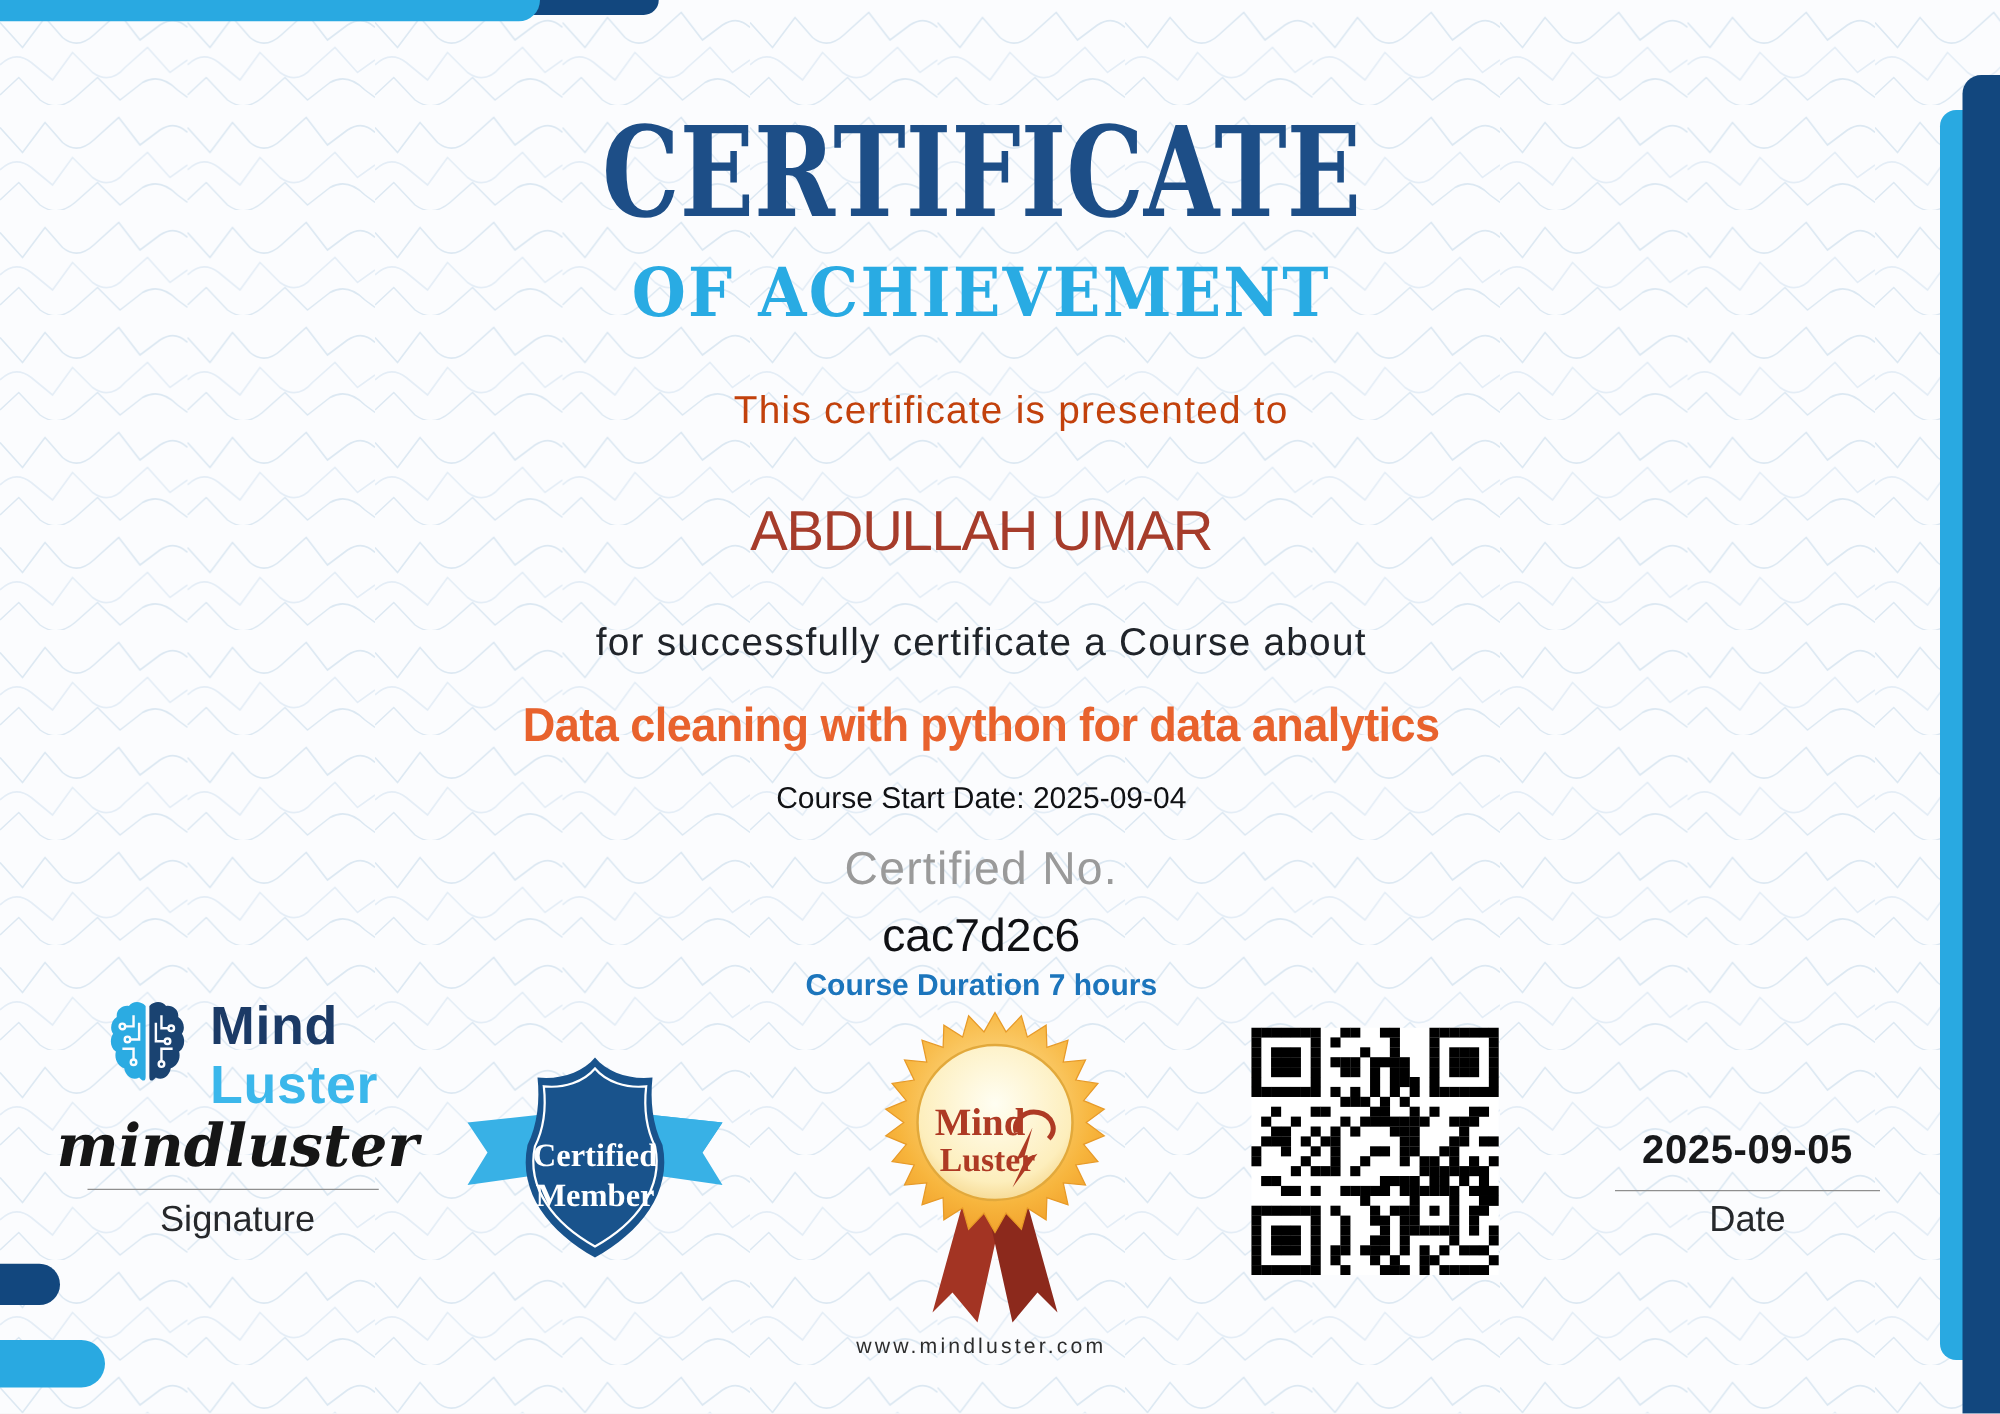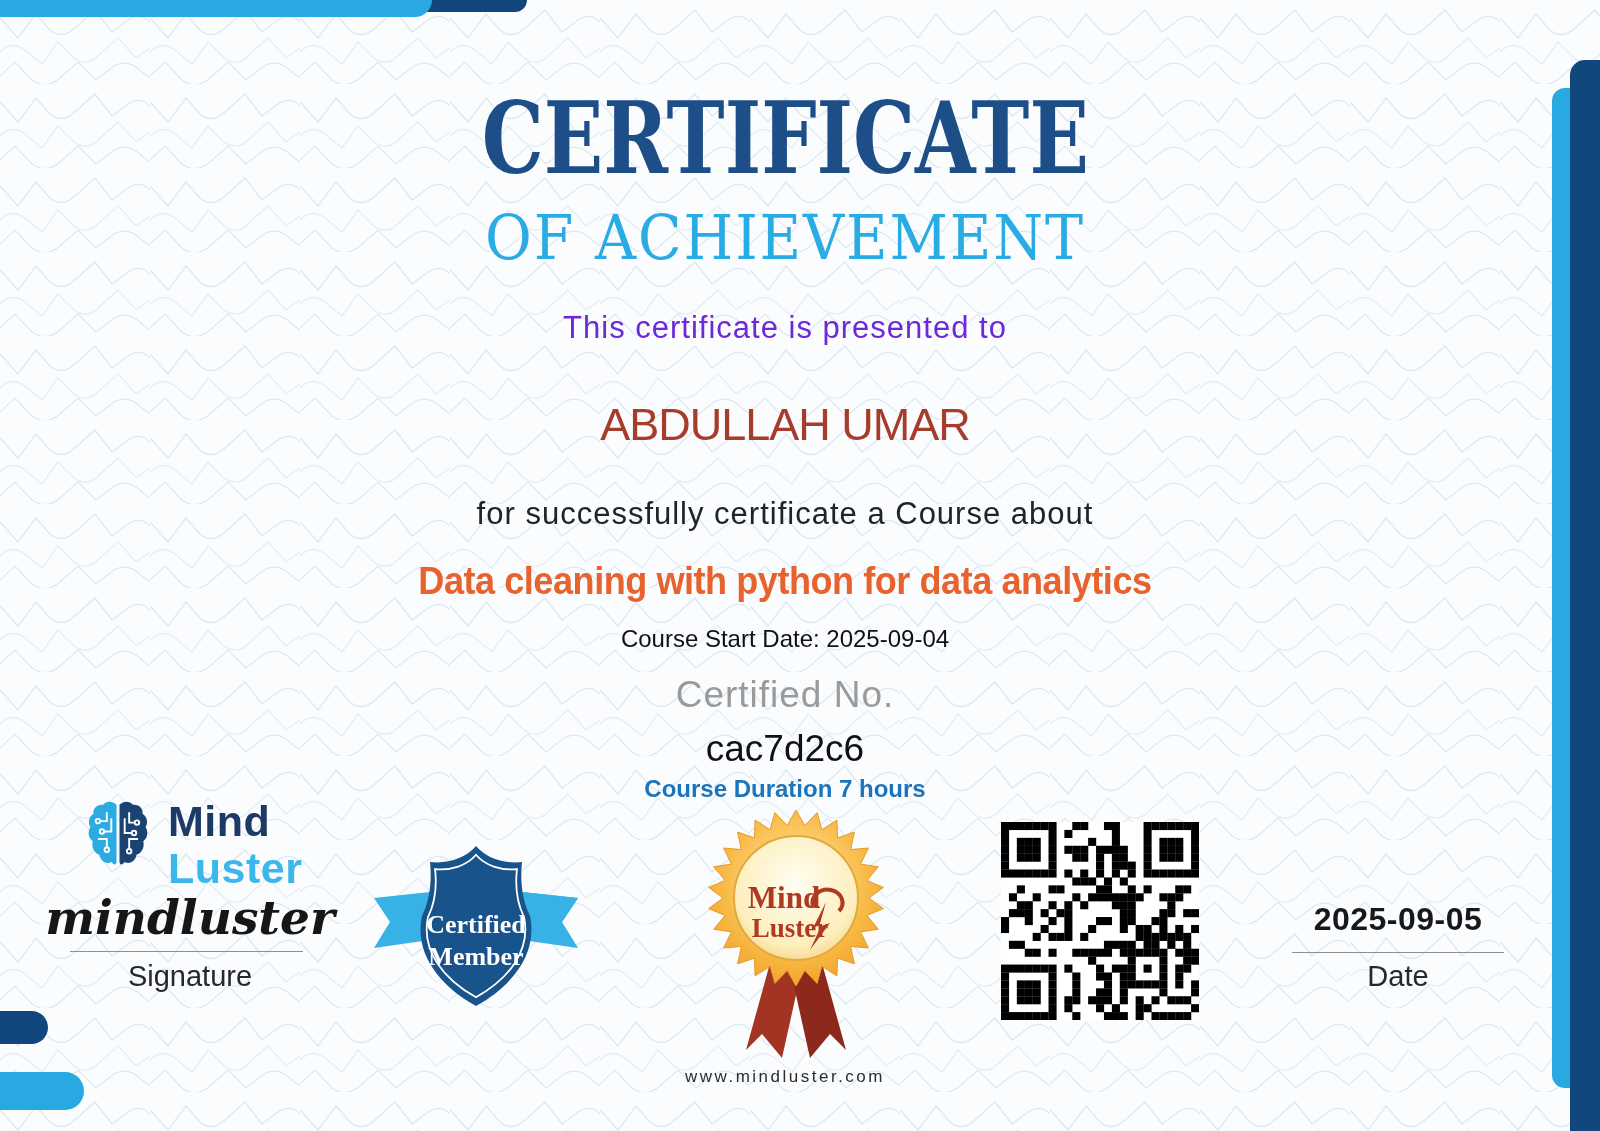--- a/index.html
+++ b/index.html
@@ -11,23 +11,23 @@
   .bar-top-navy{left:0;top:0;width:527px;height:12px;background:#12477e;border-radius:0 0 12px 0;z-index:2;}
   .bar-top-cyan{left:0;top:0;width:432px;height:17px;background:#29a9e1;border-radius:0 0 17px 0;z-index:3;}
   .bar-right-cyan{left:1552px;top:88px;width:26px;height:1000px;background:#29a9e1;border-radius:13px 0 0 13px;z-index:2;}
   .bar-right-navy{left:1570px;top:60px;width:30px;height:1071px;background:#12477e;border-radius:15px 0 0 0;z-index:3;}
   .bar-bl-navy{left:0;top:1011px;width:48px;height:33px;background:#12477e;border-radius:0 17px 17px 0;z-index:2;}
   .bar-bl-cyan{left:0;top:1072px;width:84px;height:38px;background:#29a9e1;border-radius:0 19px 19px 0;z-index:2;}
   
   .line{position:absolute;left:0;width:1570px;text-align:center;z-index:5;line-height:1;}
   .title{top:88px;font-family:"DejaVu Serif",serif;font-weight:700;font-size:100px;color:#1d4e87;}
   .title span{display:inline-block;transform:scaleX(.78);transform-origin:center;}
-  .subtitle{top:207px;font-family:"DejaVu Serif",serif;font-weight:400;font-size:62px;color:#29abe3;}
+  .subtitle{top:207px;font-family:"DejaVu Serif",serif;font-weight:700;font-size:54px;color:#29abe3;}
   .subtitle span{display:inline-block;transform:scaleX(.92);transform-origin:center;letter-spacing:2px;}
-  .presented{top:312px;font-size:31px;color:#6d28d9;letter-spacing:1px;}
+  .presented{top:312px;font-size:31px;color:#c2410c;letter-spacing:1px;margin-left:24px;}
   .recipient{top:402px;font-size:45px;color:#a63c2b;letter-spacing:-1px;}
   .completing{top:498px;font-size:31px;color:#20242a;letter-spacing:1px;}
   .course-title{top:562px;font-size:38px;color:#e8622d;font-weight:bold;}
   .course-title span{display:inline-block;transform:scaleX(.95);transform-origin:center;letter-spacing:-.5px;}
   .course-start{top:627px;font-size:24px;color:#101114;font-weight:normal;}
   .cert-label{top:676px;font-size:37px;color:#9a9a9a;letter-spacing:1px;}
   .cert-no{top:730px;font-size:37px;color:#101114;}
   .duration{top:777px;font-size:24px;color:#1c75bc;font-weight:bold;}
   .website{top:1068px;font-size:17px;color:#2d2d2d;letter-spacing:2.5px;}
   

